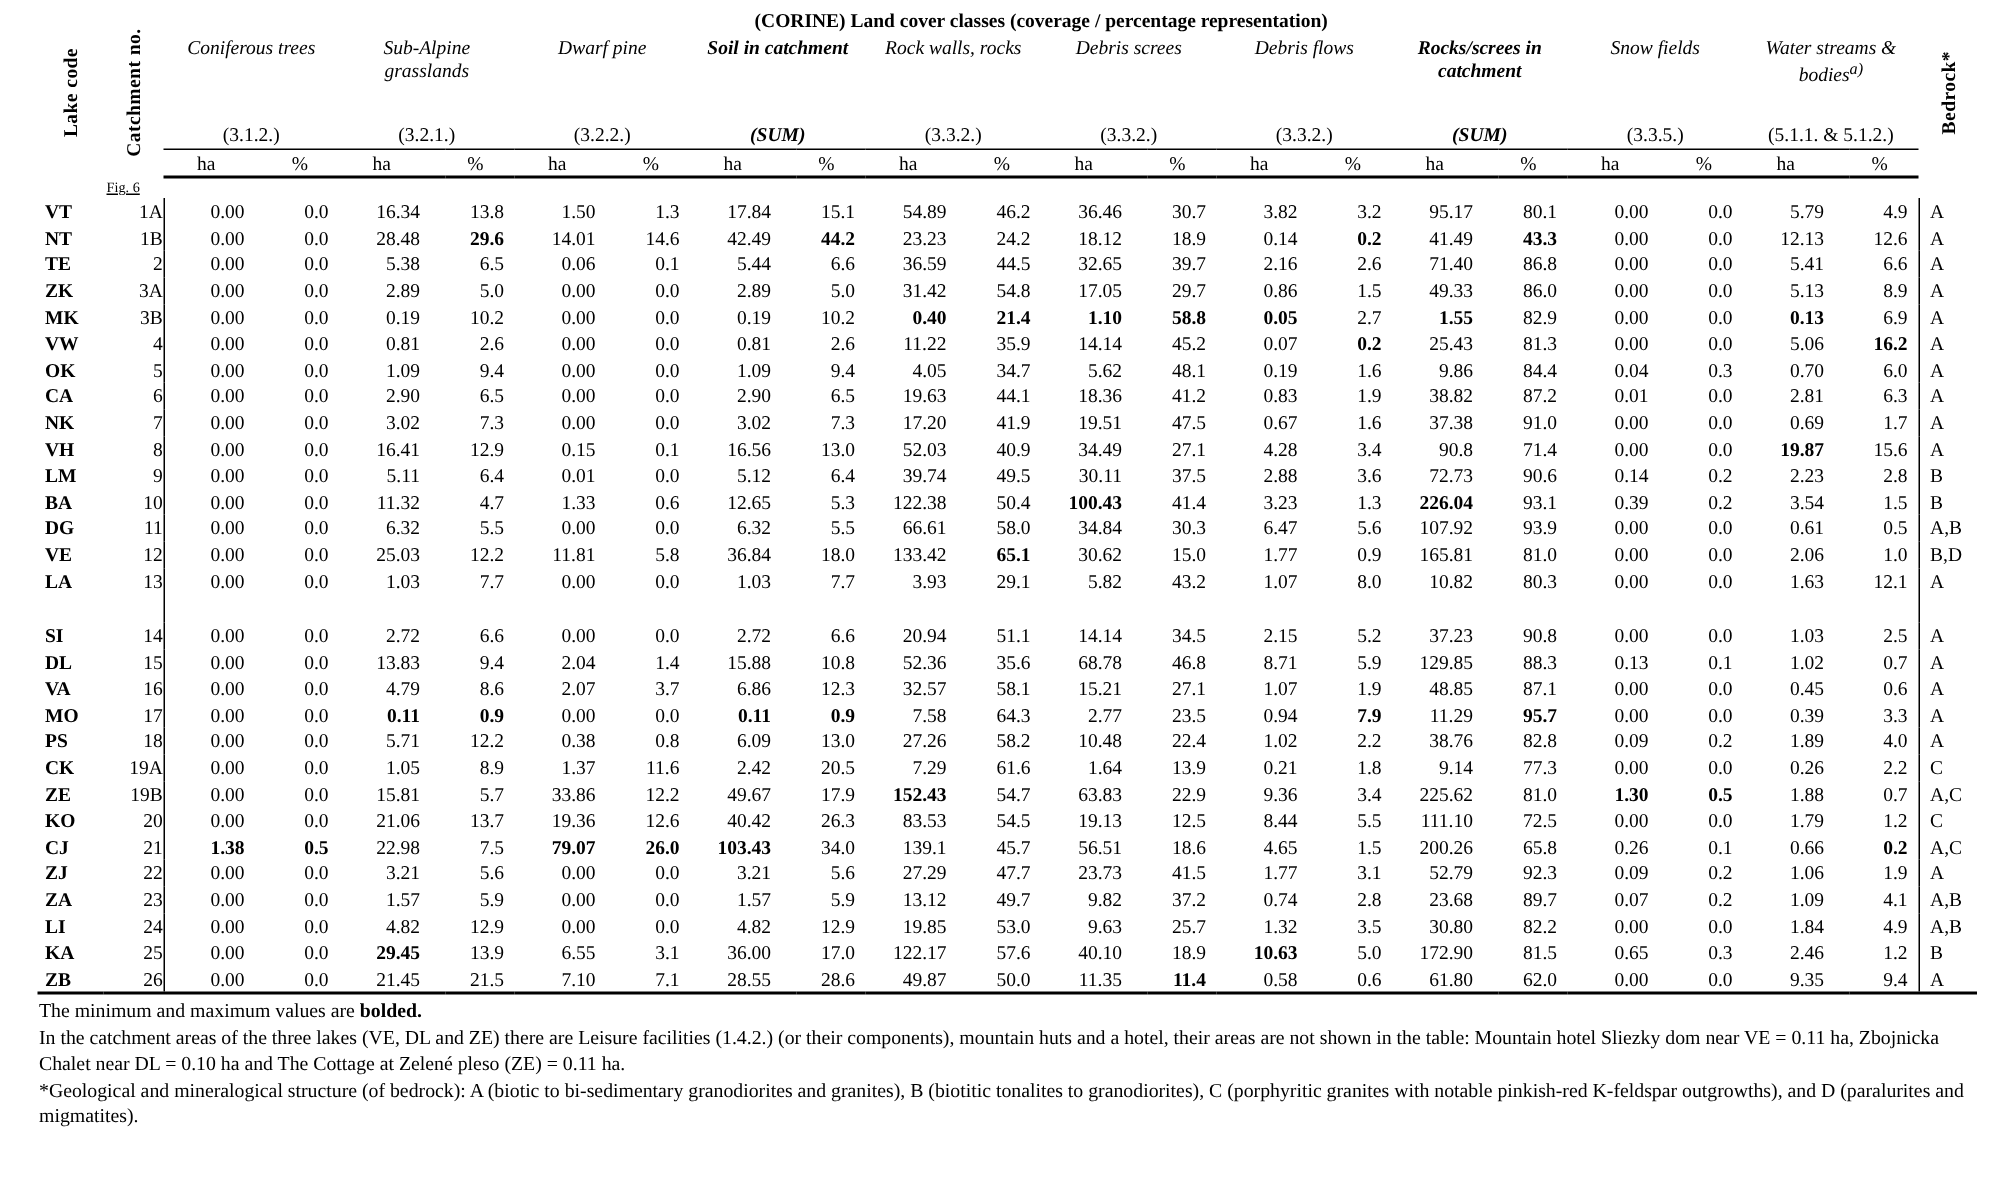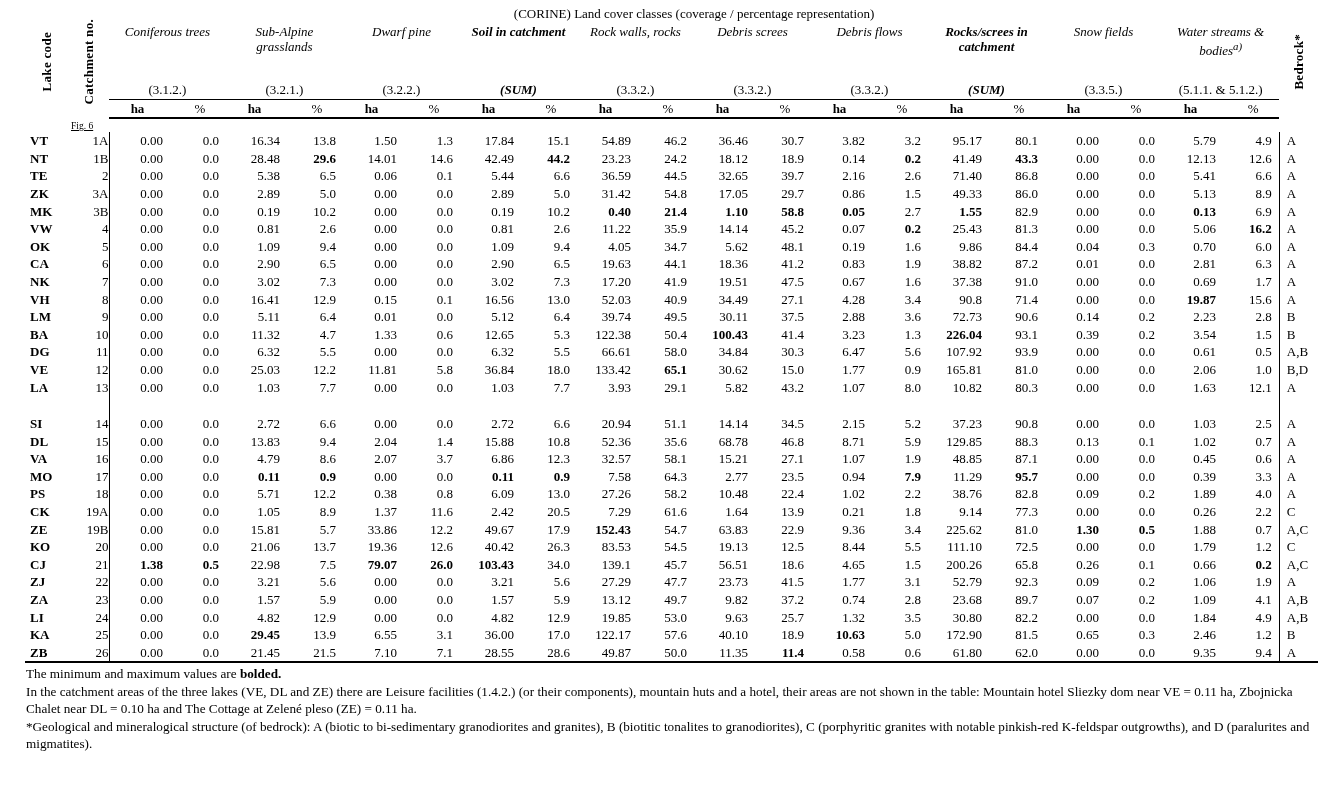--- a/index.html
+++ b/index.html
@@ -27,37 +27,37 @@
   .vert{
     writing-mode:vertical-rl;
     transform:rotate(180deg);
     font-weight:bold;
     font-size:13px;
     letter-spacing:.3px;
     margin:0 auto;
     white-space:nowrap;
   }
   .corine{
-    font-weight:normal;text-align:center;font-size:13px;
+    font-weight:bold;text-align:center;font-size:13px;
     height:17px;vertical-align:top;
   }
   .gname{
     text-align:center;vertical-align:top;
     line-height:15.5px;height:55px;padding:1px 6px 0 6px;font-style:italic;
   }
   .gcode{
     text-align:center;vertical-align:bottom;height:20px;
     border-bottom:1px solid #000;
   }
   .em{font-style:italic;font-weight:bold;}
   .uha,.upct{
     text-align:center;height:17px;
     border-bottom:2px solid #000;
   }
-  .uha{padding-right:14px;font-weight:bold;}
+  .uha{padding-right:14px;}
   .upct{padding-right:6px;}
   
   .fig-row td{height:13px;font-size:9.5px;line-height:11px;vertical-align:bottom;}
   .fig-cell{text-align:left;padding-left:2px;text-decoration:underline;}
   .gap-row td{height:19px;}
   .c-code{font-weight:bold;text-align:left;padding-left:5px;}
   .c-no{text-align:right;padding-left:3px;}
   .v{text-align:right;}
   .v.ha{padding-right:17px;}
   .v.pct{padding-right:7px;}

